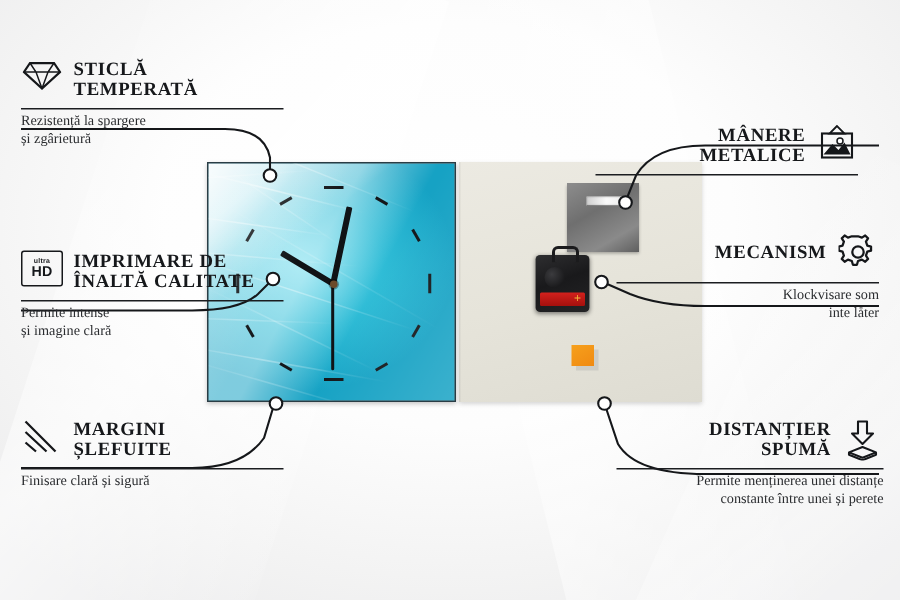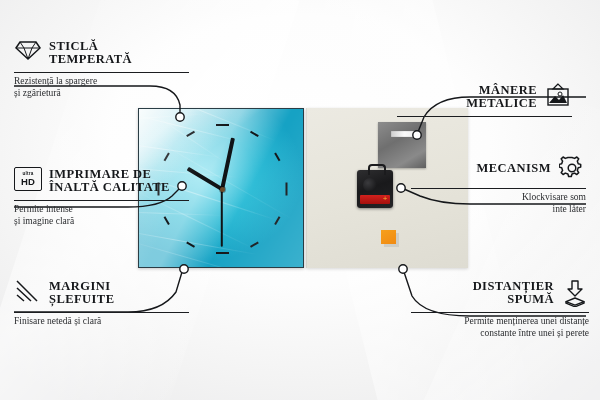--- a/index.html
+++ b/index.html
@@ -357,21 +357,21 @@
           <path d="M2 2 L22 22 M2 9 L16 22 M2 16 L9 22"></path>
         </svg>
       </span>
       <span class="f-title">
         <span>MARGINI</span><br>
         <span>ȘLEFUITE</span>
       </span>
     </div>
     <div class="f-rule"></div>
     <div class="f-desc">
-      <span>Finisare netedă și clară</span>
+      <span>Finisare clară și sigură</span>
     </div>
   </div>
 
   <div class="feature right" style="left:397px; top:38px;margin-top:44px;">
     <div class="f-head">
       <span class="f-icon">
         <svg width="28" height="26" viewBox="0 0 28 26" fill="none" stroke="currentColor" stroke-width="1.4">
           <path d="M14 1 L9 6 H19 Z" stroke-width="1.2"></path>
           <rect x="4" y="6" width="20" height="16"></rect>
           <path d="M5 20 L11 13 L15 17 L19 12 L23 20 Z" fill="currentColor" stroke="none"></path>

